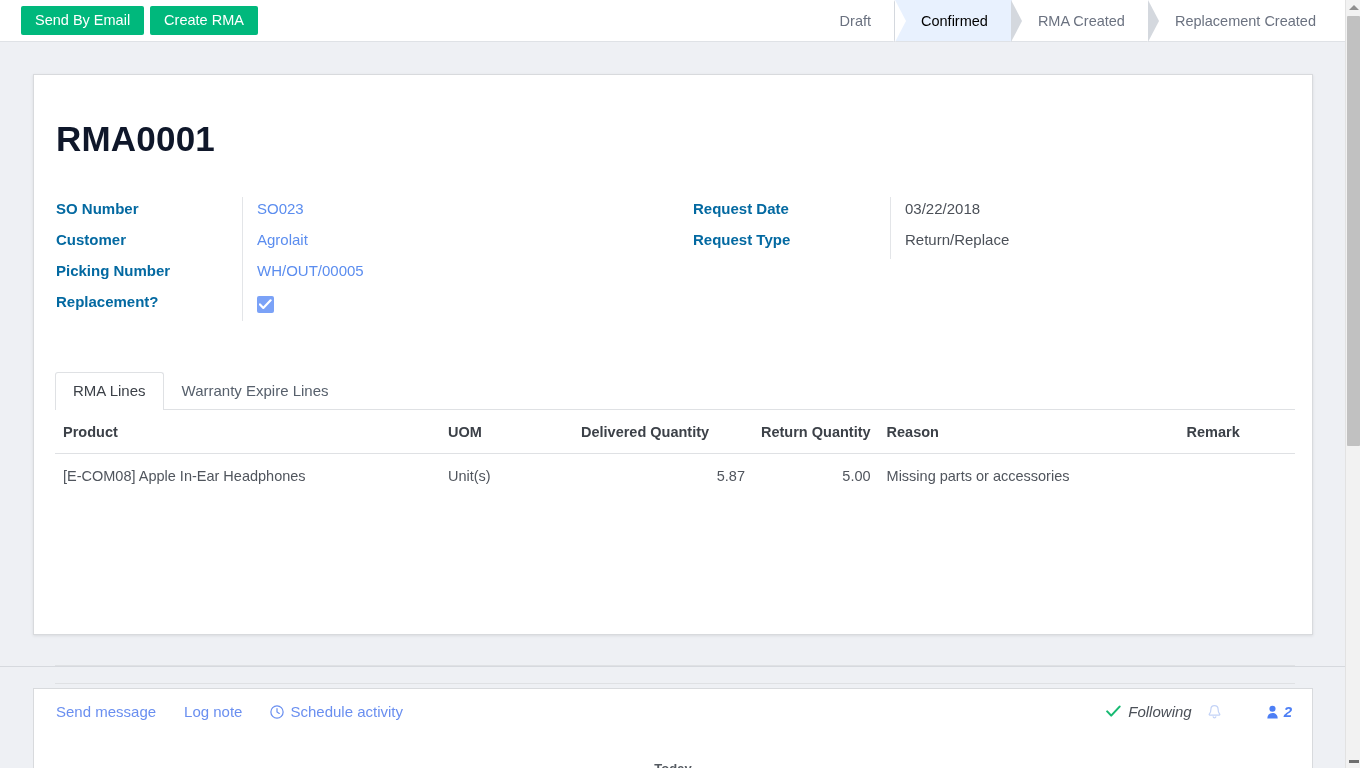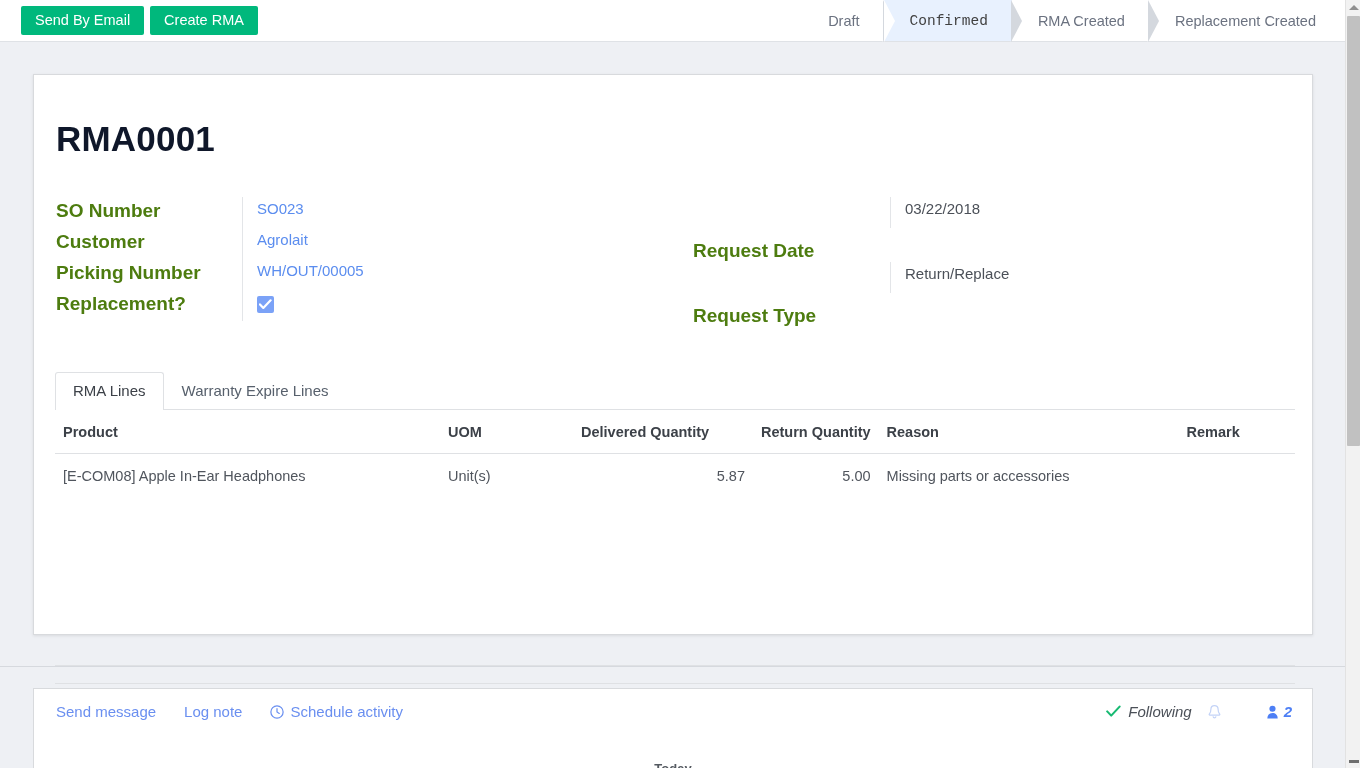--- a/index.html
+++ b/index.html
@@ -48,21 +48,21 @@
     border-bottom: 21px solid transparent;
     border-left: 11px solid #d4d8de;
   }
   .stat::before {
     content: ""; position: absolute; right: -9px; top: 0;
     width: 0; height: 0; z-index: 2;
     border-top: 21px solid transparent;
     border-bottom: 21px solid transparent;
     border-left: 11px solid #ffffff;
   }
-  .stat.active { background: #e8f1fe; color: #404040; font-weight: normal; font-family: Liberation Mono, monospace; }
+  .stat.active { background: #e8f1fe; color: #000000; font-weight: normal; }
   .stat.active::before { border-left-color: #e8f1fe; }
   .stat.active .arrow-in {
     content: ""; position: absolute; left: 0; top: 0;
     width: 0; height: 0; z-index: 4;
     border-top: 21px solid transparent;
     border-bottom: 21px solid transparent;
     border-left: 11px solid #ffffff;
   }
   .stat.last::after, .stat.last::before { display: none; }
 
@@ -80,24 +80,24 @@
     letter-spacing: 0.2px;
   }
 
   
   .form-wrap { position: absolute; left: 22px; top: 122px; width: 1240px; display: flex; }
   .col { width: 50%; display: flex; flex-direction: column; }
   .col.right { padding-left: 17px; }
   .frow { display: flex; align-items: flex-start; min-height: 31px; }
   .flabel {
     width: 186px; flex: 0 0 186px;
-    font-size: 19px; font-weight: bold; color: #4d7c0f;
+    font-size: 15px; font-weight: bold; color: #0369a1;
     padding-top: 3px;
   }
-  .col.right .flabel { width: 197px; flex: 0 0 197px; margin-top: 40px; }
+  .col.right .flabel { width: 197px; flex: 0 0 197px; }
   .fvalue {
     flex: 1;
     font-size: 15px; color: #4b5058;
     padding-top: 3px; padding-left: 14px;
     border-left: 1px solid #e3e5e8;
     min-height: 31px;
   }
   .fvalue a { color: #5b8def; text-decoration: none; cursor: pointer; }
   .chk {
     display: inline-block; width: 17px; height: 17px;

